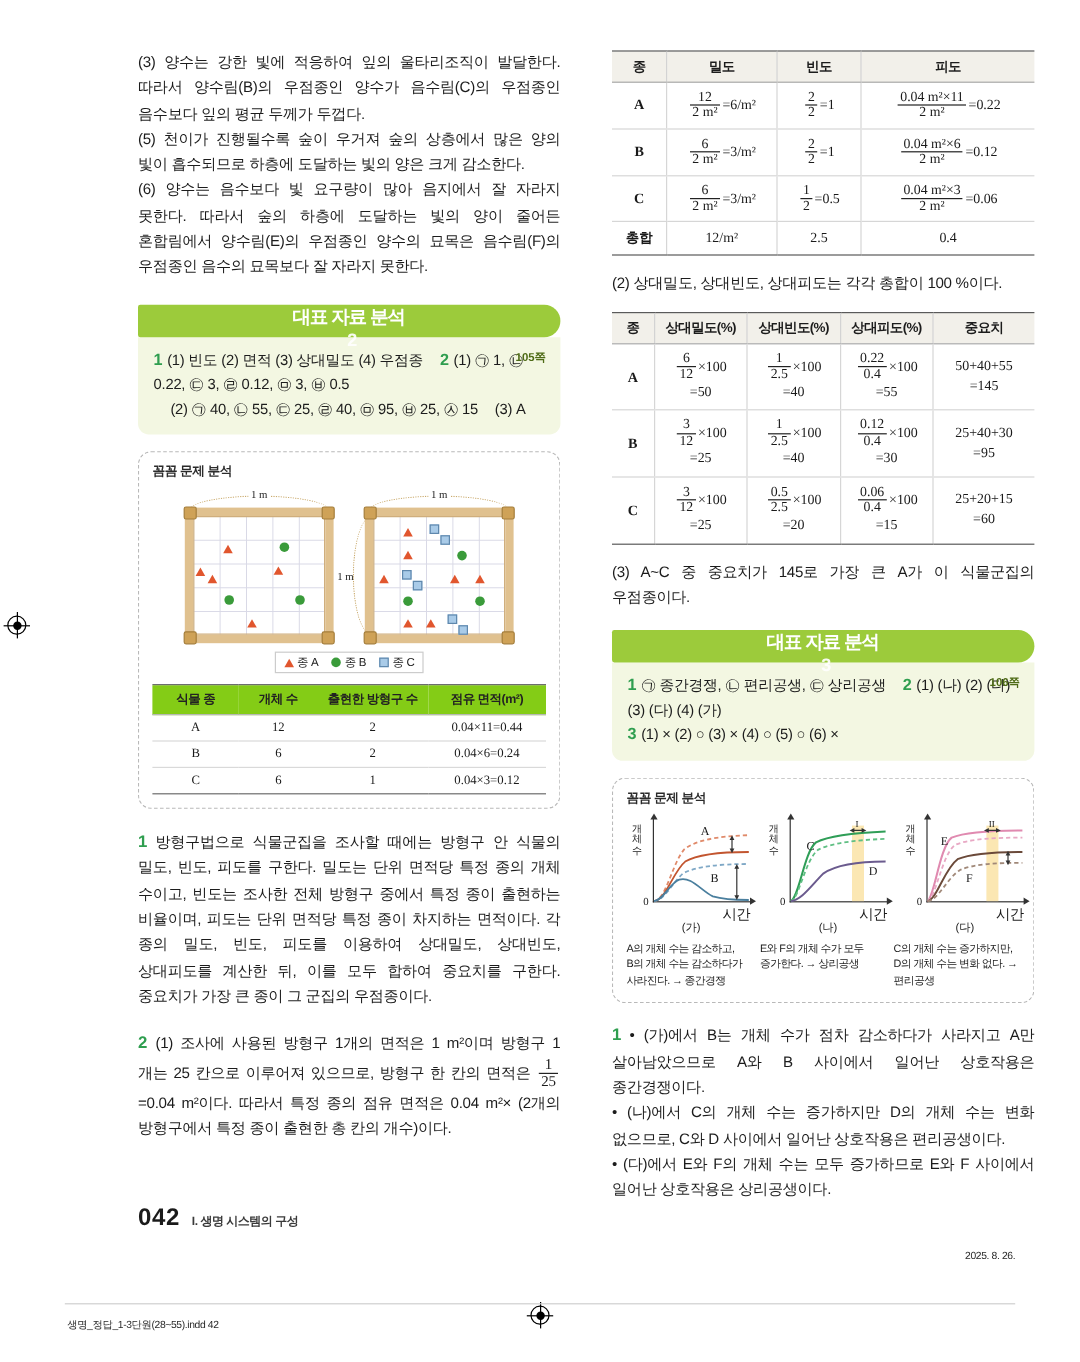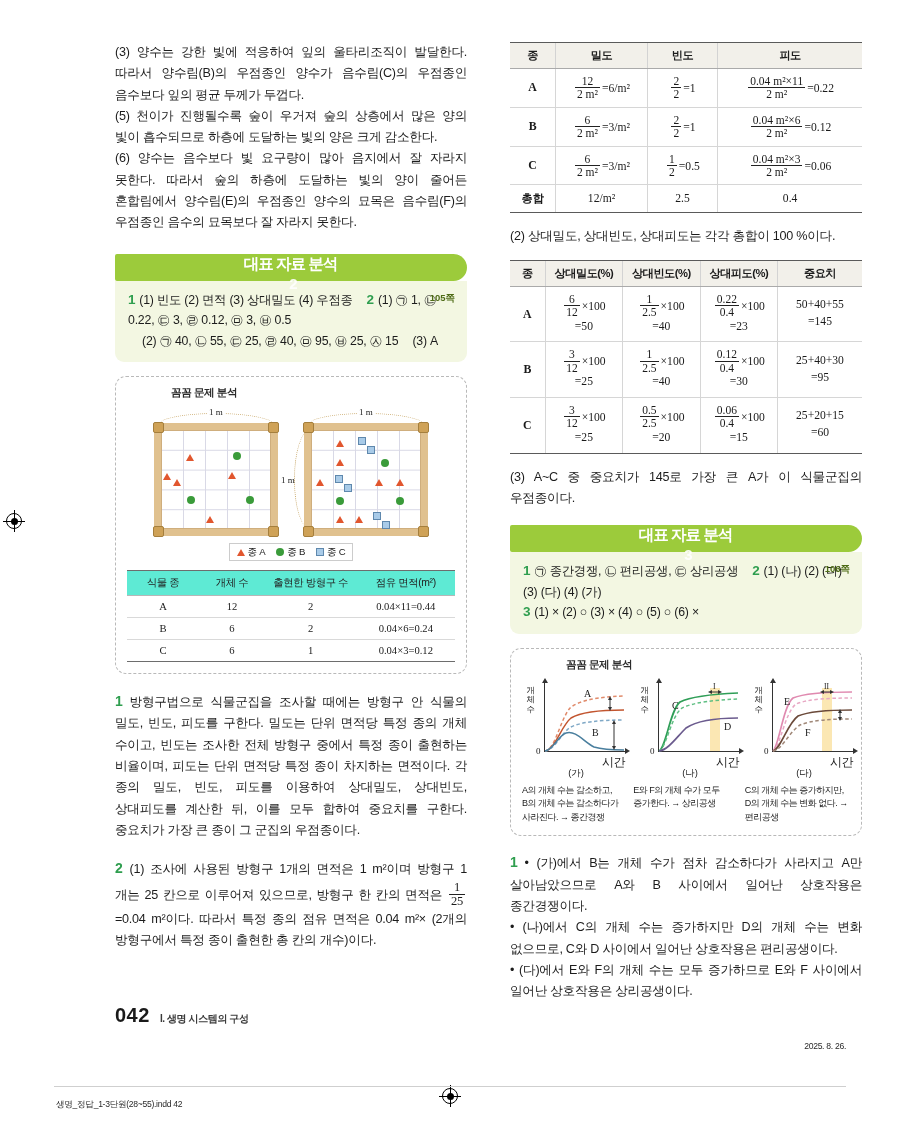--- a/index.html
+++ b/index.html
@@ -105,21 +105,20 @@
     border:1px dashed #b9b9b9;
     border-radius:11px;
     padding:9px 11px 11px 11px;
     box-sizing:border-box;
     position:relative;
     background:#fff;
   }
   .analysis .alabel{
     font-size:10.6px;font-weight:bold;color:#2b2b2b;letter-spacing:-0.4px;
     margin-bottom:8px;
-    margin-left:44px;
   }
 
   
   .quadrats{display:flex;justify-content:center;gap:26px;margin-top:4px;}
   .quadwrap{position:relative;width:124px;}
   .qtop{
     position:relative;height:15px;
   }
   .qtop .lbl{
     position:absolute;left:50%;top:-1px;transform:translateX(-50%);
@@ -177,21 +176,21 @@
     font-size:9.6px;letter-spacing:-0.3px;
   }
   .legend .li{display:flex;align-items:center;gap:3px;}
 
   
   .ftable{
     width:100%;border-collapse:collapse;margin-top:9px;
     font-size:10.4px;
   }
   .ftable th{
-    background:#5eead4;font-weight:normal;padding:5px 2px;
+    background:#84cc16;font-weight:bold;padding:5px 2px;
     border-top:1.3px solid #6d6d6d;border-bottom:1px solid #b7b7b7;
     letter-spacing:-0.4px;color:#222;
   }
   .ftable td{
     padding:5px 2px;text-align:center;border-bottom:1px solid #d9d9d9;
     font-family:"Liberation Serif","DejaVu Serif",serif;font-size:10.6px;
   }
   .ftable tr:last-child td{border-bottom:1.3px solid #6d6d6d;}
 
   
@@ -473,21 +472,21 @@
           <td>
               <span class="stack"><span class="frac"><span class="num">6</span><span class="den">12</span></span><span>×100</span></span>
               <span class="stack">=50</span>
             </td>
           <td>
               <span class="stack"><span class="frac"><span class="num">1</span><span class="den">2.5</span></span><span>×100</span></span>
               <span class="stack">=40</span>
             </td>
           <td>
               <span class="stack"><span class="frac"><span class="num">0.22</span><span class="den">0.4</span></span><span>×100</span></span>
-              <span class="stack">=23</span>
+              <span class="stack">=55</span>
             </td>
           <td>
               <span class="stack">50+40+55</span>
               <span class="stack">=145</span>
             </td>
         </tr>
         <tr>
           <td>B</td>
           <td>
               <span class="stack"><span class="frac"><span class="num">3</span><span class="den">12</span></span><span>×100</span></span>

